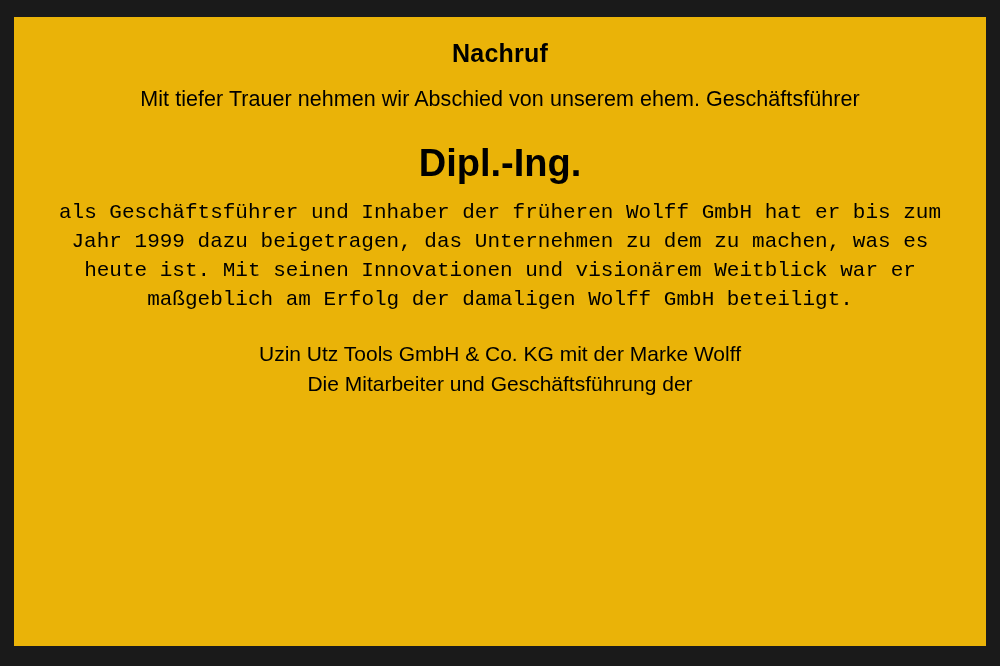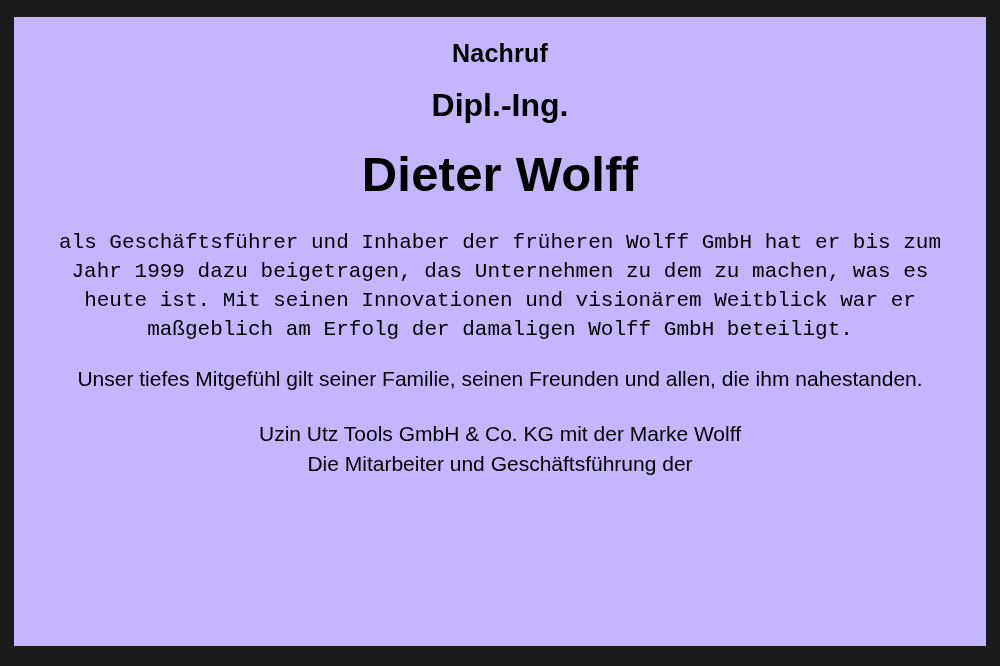--- a/index.html
+++ b/index.html
@@ -17,44 +17,44 @@
     box-sizing: border-box;
     width: 1000px;
     height: 666px;
     background: #1a1a1a;
     padding: 17px 14px 20px 14px;
   }
   .obituary-card {
     box-sizing: border-box;
     width: 100%;
     height: 100%;
-    background: #c4b5fd;
+    background: #eab308;
     display: flex;
     flex-direction: column;
     align-items: center;
     padding: 22px 30px 18px 30px;
   }
   .heading {
     font-size: 25px;
     font-weight: bold;
     letter-spacing: 0.2px;
     margin-bottom: 19px;
     text-align: center;
   }
   .intro {
     font-size: 21.5px;
     text-align: center;
     margin-bottom: 30px;
     letter-spacing: 0.05px;
   }
   .title-line {
-    font-size: 32px;
+    font-size: 38px;
     font-weight: bold;
     text-align: center;
-    margin-bottom: 22px;
+    margin-bottom: 13px;
   }
   .name-line {
     font-size: 49px;
     font-weight: bold;
     text-align: center;
     letter-spacing: 0.2px;
     margin-bottom: 26px;
   }
   .para {
     font-size: 21px;
@@ -75,29 +75,28 @@
   }
 </style>
 </head>
 <body>
 
 <div class="obituary-frame">
   <div class="obituary-card">
 
     <div class="heading">Nachruf</div>
 
+    <div class="intro">Mit tiefer Trauer nehmen wir Abschied von unserem ehem. Geschäftsführer</div>
 
     <div class="title-line">Dipl.-Ing.</div>
 
-    <div class="name-line">Dieter Wolff</div>
 
     <p class="para tight">als Geschäftsführer und Inhaber der früheren Wolff GmbH hat er bis zum Jahr 1999 dazu beigetragen, das Unternehmen zu dem zu machen, was es heute ist. Mit seinen Innovationen und visionärem Weitblick war er maßgeblich am Erfolg der damaligen Wolff GmbH beteiligt.</p>
 
 
-    <p class="para">Unser tiefes Mitgefühl gilt seiner Familie, seinen Freunden und allen, die ihm nahestanden.</p>
 
     <div class="signature">
       <div>Uzin Utz Tools GmbH &amp; Co. KG mit der Marke Wolff</div>
       <div>Die Mitarbeiter und Geschäftsführung der</div>
     </div>
 
   </div>
 </div>
 
 </body></html>

